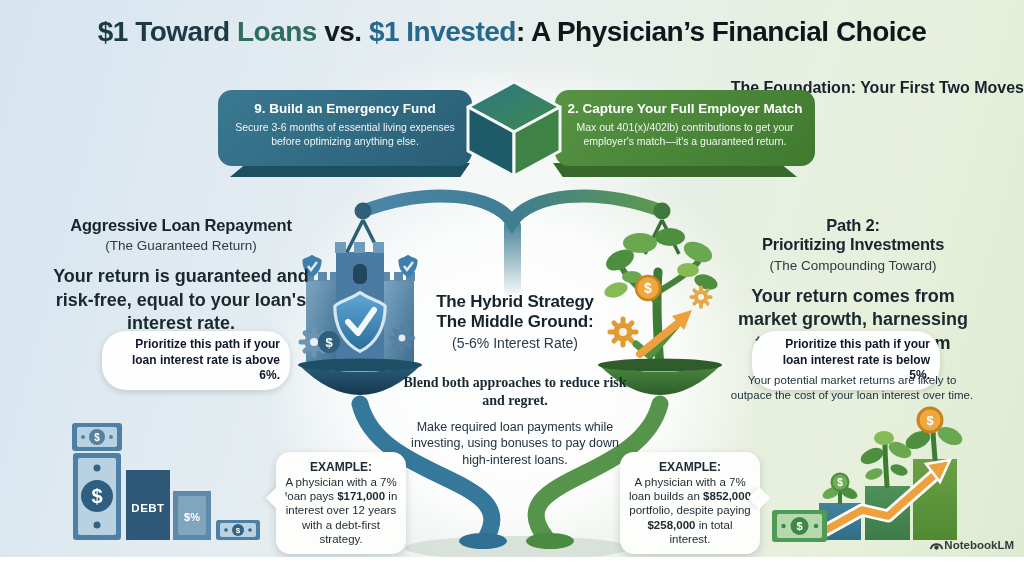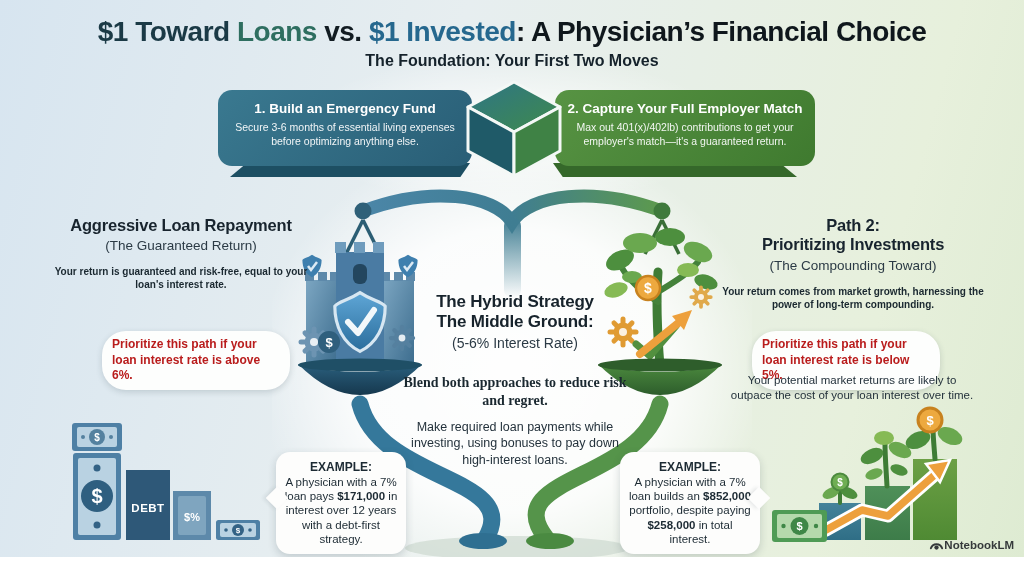--- a/index.html
+++ b/index.html
@@ -8,42 +8,42 @@
     background:linear-gradient(105deg,#d7e5f0 0%,#e7eef0 40%,#e7f0dc 82%,#deebd2 100%);}
   .glow{position:absolute;pointer-events:none;}
   .glow-top{left:292px;top:55px;width:440px;height:150px;
     background:radial-gradient(ellipse at center,rgba(255,255,255,.95) 0%,rgba(255,255,255,0) 70%);}
   .glow-center{left:272px;top:150px;width:480px;height:440px;
     background:radial-gradient(ellipse at center,rgba(255,255,255,.97) 0%,rgba(255,255,255,.85) 45%,rgba(255,255,255,0) 75%);}
   .title{position:absolute;left:0;top:16px;width:1024px;text-align:center;
     font-size:28px;font-weight:bold;letter-spacing:-0.5px;color:#10191f;}
   .t-toward{color:#1b3a46;} .t-loans{color:#2e6e60;} .t-vs{color:#121c22;}
   .t-invested{color:#26688e;} .t-rest{color:#0f171c;}
-  .subtitle{position:absolute;left:0;top:52px;width:1024px;text-align:center;
+  .subtitle{position:absolute;left:0;top:79px;width:1024px;text-align:right;
     font-size:16px;font-weight:bold;color:#15222b;}
   .fbox{position:absolute;top:90px;height:76px;border-radius:14px;z-index:2;
     color:#fff;text-align:center;box-sizing:border-box;padding-top:11px;}
   .fbox1{left:218px;width:254px;background:linear-gradient(135deg,#3a7990 0%,#295e76 100%);}
   .fbox2{left:555px;width:260px;background:linear-gradient(135deg,#579343 0%,#3f7a2f 100%);}
   .fbox-title{font-size:13.5px;font-weight:bold;margin-bottom:5px;}
   .fbox-body{font-size:10.5px;line-height:1.3;color:rgba(255,255,255,.93);padding:0 14px;}
   .flap{position:absolute;height:14px;z-index:1;}
   .flap1{left:230px;top:163px;width:240px;background:#1d4f63;
     clip-path:polygon(7% 0,100% 0,96% 100%,0% 100%);}
   .flap2{left:553px;top:163px;width:244px;background:#35682a;
     clip-path:polygon(0 0,93% 0,100% 100%,4% 100%);}
   .cube{position:absolute;left:464px;top:80px;z-index:3;}
   .col{position:absolute;width:262px;text-align:center;z-index:2;}
   .col-left{left:50px;top:216px;} .col-right{left:722px;top:216px;}
   .col-h{font-size:16.5px;font-weight:bold;line-height:1.18;letter-spacing:-0.2px;color:#18242e;}
   .col-sub{font-size:13.5px;margin-top:3px;color:#2b3a45;}
-  .col-lead{font-size:10px;font-weight:bold;line-height:1.3;margin-top:12px;color:#1a2830;}
+  .col-lead{font-size:18px;font-weight:bold;line-height:1.3;margin-top:12px;color:#1a2830;}
   .pill{position:absolute;z-index:2;background:#fdfefd;border-radius:24px;
-    padding:6px 10px;font-size:12px;font-weight:bold;text-align:left;line-height:1.3;
-    box-shadow:0 2px 6px rgba(40,60,70,.18);color:#b91c1c;}
+    padding:6px 10px;font-size:12px;font-weight:bold;text-align:right;line-height:1.3;
+    box-shadow:0 2px 6px rgba(40,60,70,.18);color:#0f172a;}
   .pill1{left:102px;top:331px;width:168px;}
   .pill2{left:752px;top:331px;width:168px;}
   .note{position:absolute;z-index:2;font-size:11.5px;line-height:1.28;text-align:center;color:#24323c;}
   .note1{left:60px;top:373px;width:248px;}
   .note2{left:728px;top:373px;width:248px;}
   .middle{position:absolute;left:403px;top:292px;width:224px;text-align:center;z-index:2;}
   .mid-h{font-size:17px;font-weight:bold;line-height:1.18;letter-spacing:-0.2px;color:#17232c;}
   .mid-sub{font-size:14px;margin-top:3px;color:#2b3a45;}
   .mid-lead{font-size:14px;font-weight:bold;line-height:1.25;margin-top:23px;color:#1a2830;font-family:Liberation Serif, serif;}
   .mid-note{font-size:12.5px;line-height:1.3;margin-top:10px;color:#24323c;}
@@ -72,21 +72,21 @@
 
   <div class="glow glow-top"></div>
   <div class="glow glow-center"></div>
 
   <div class="title"><span class="t-toward">$1 Toward </span><span class="t-loans">Loans</span><span class="t-vs"> vs. </span><span class="t-invested">$1 Invested</span><span class="t-rest">: A Physician’s Financial Choice</span></div>
   <div class="subtitle">The Foundation: Your First Two Moves</div>
 
   <div class="flap flap1"></div>
   <div class="flap flap2"></div>
   <div class="fbox fbox1">
-    <div class="fbox-title">1. Build an Emergency Fund</div>
+    <div class="fbox-title">9. Build an Emergency Fund</div>
     <div class="fbox-body">Secure 3-6 months of essential living expenses before optimizing anything else.</div>
   </div>
   <div class="fbox fbox2">
     <div class="fbox-title">2. Capture Your Full Employer Match</div>
     <div class="fbox-body">Max out 401(x)/402lb) contributions to get your employer's match—it's a guaranteed return.</div>
   </div>
 
   <svg class="cube" width="100" height="98" viewBox="0 0 100 98">
     <defs>
       <linearGradient id="cubeTop" x1="0" y1="0" x2="1" y2="1">

